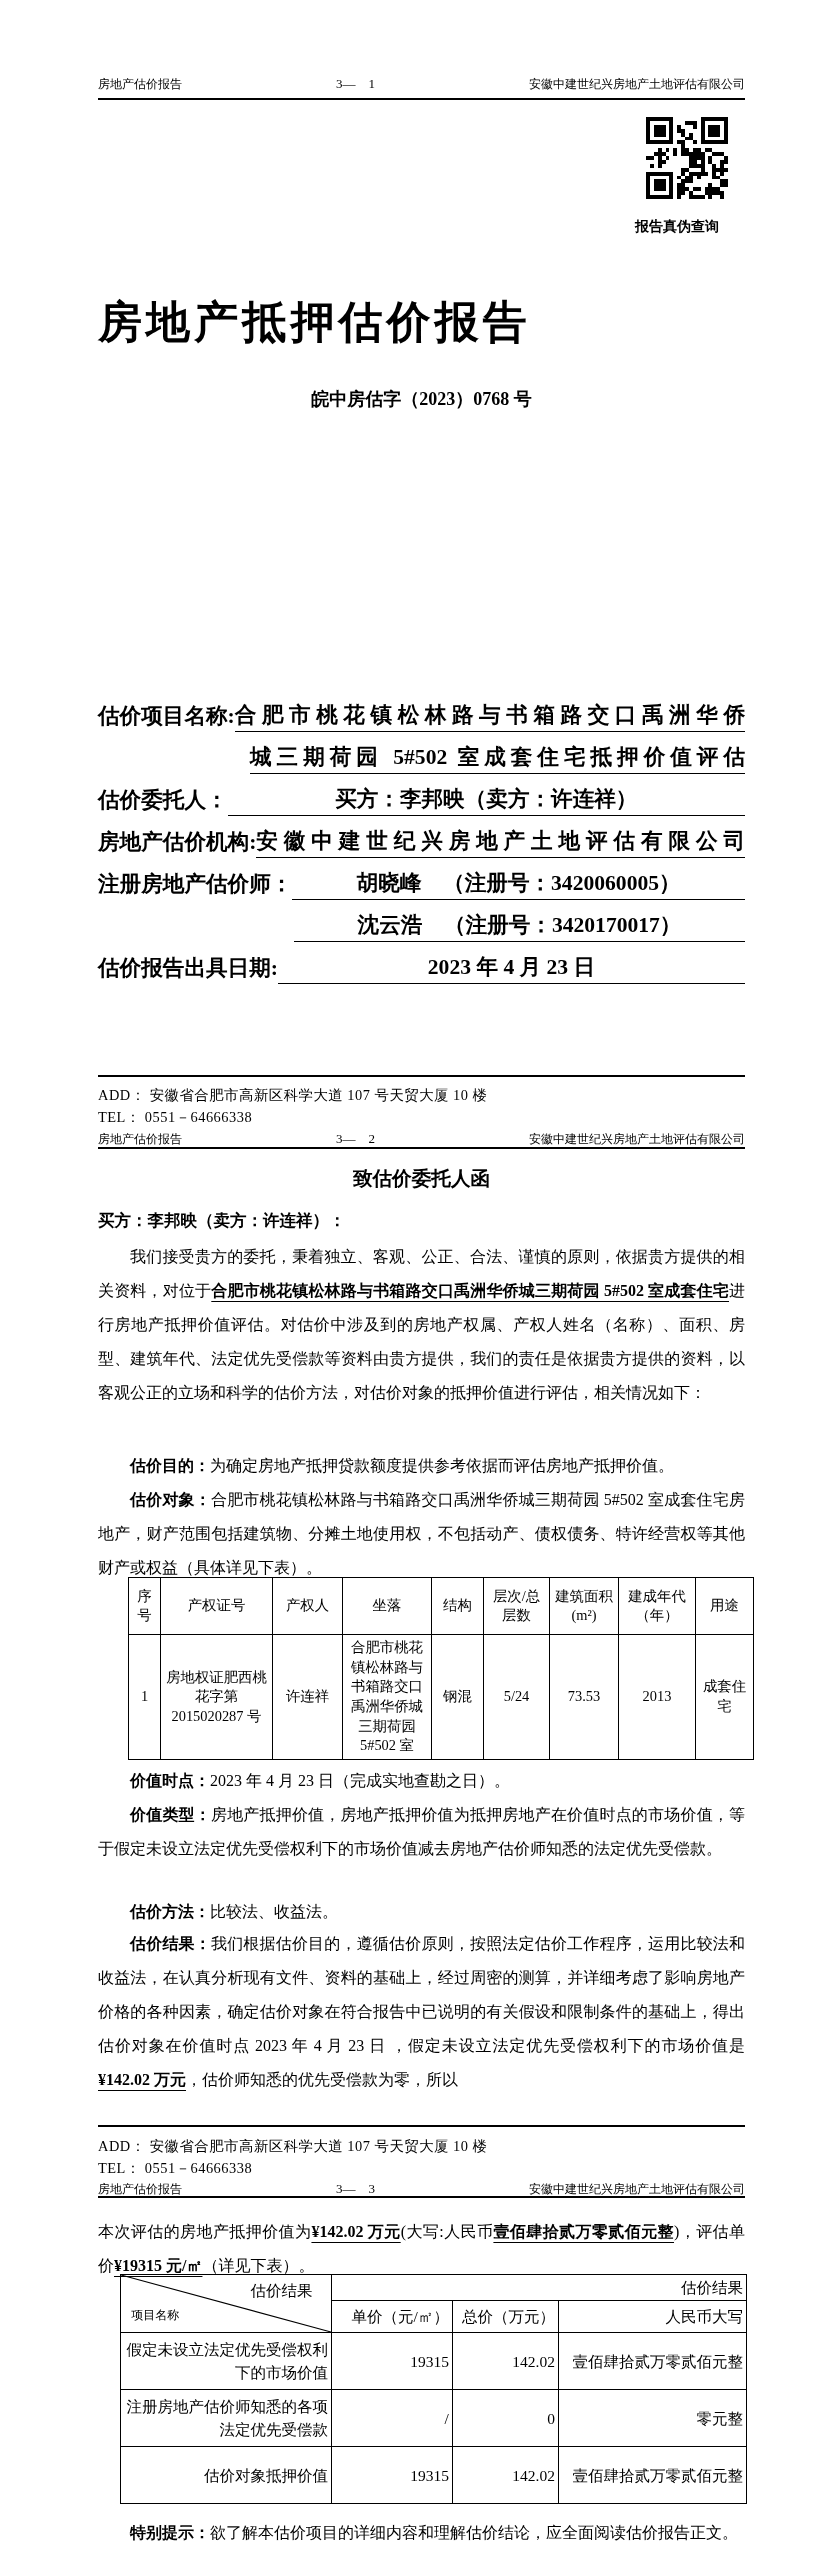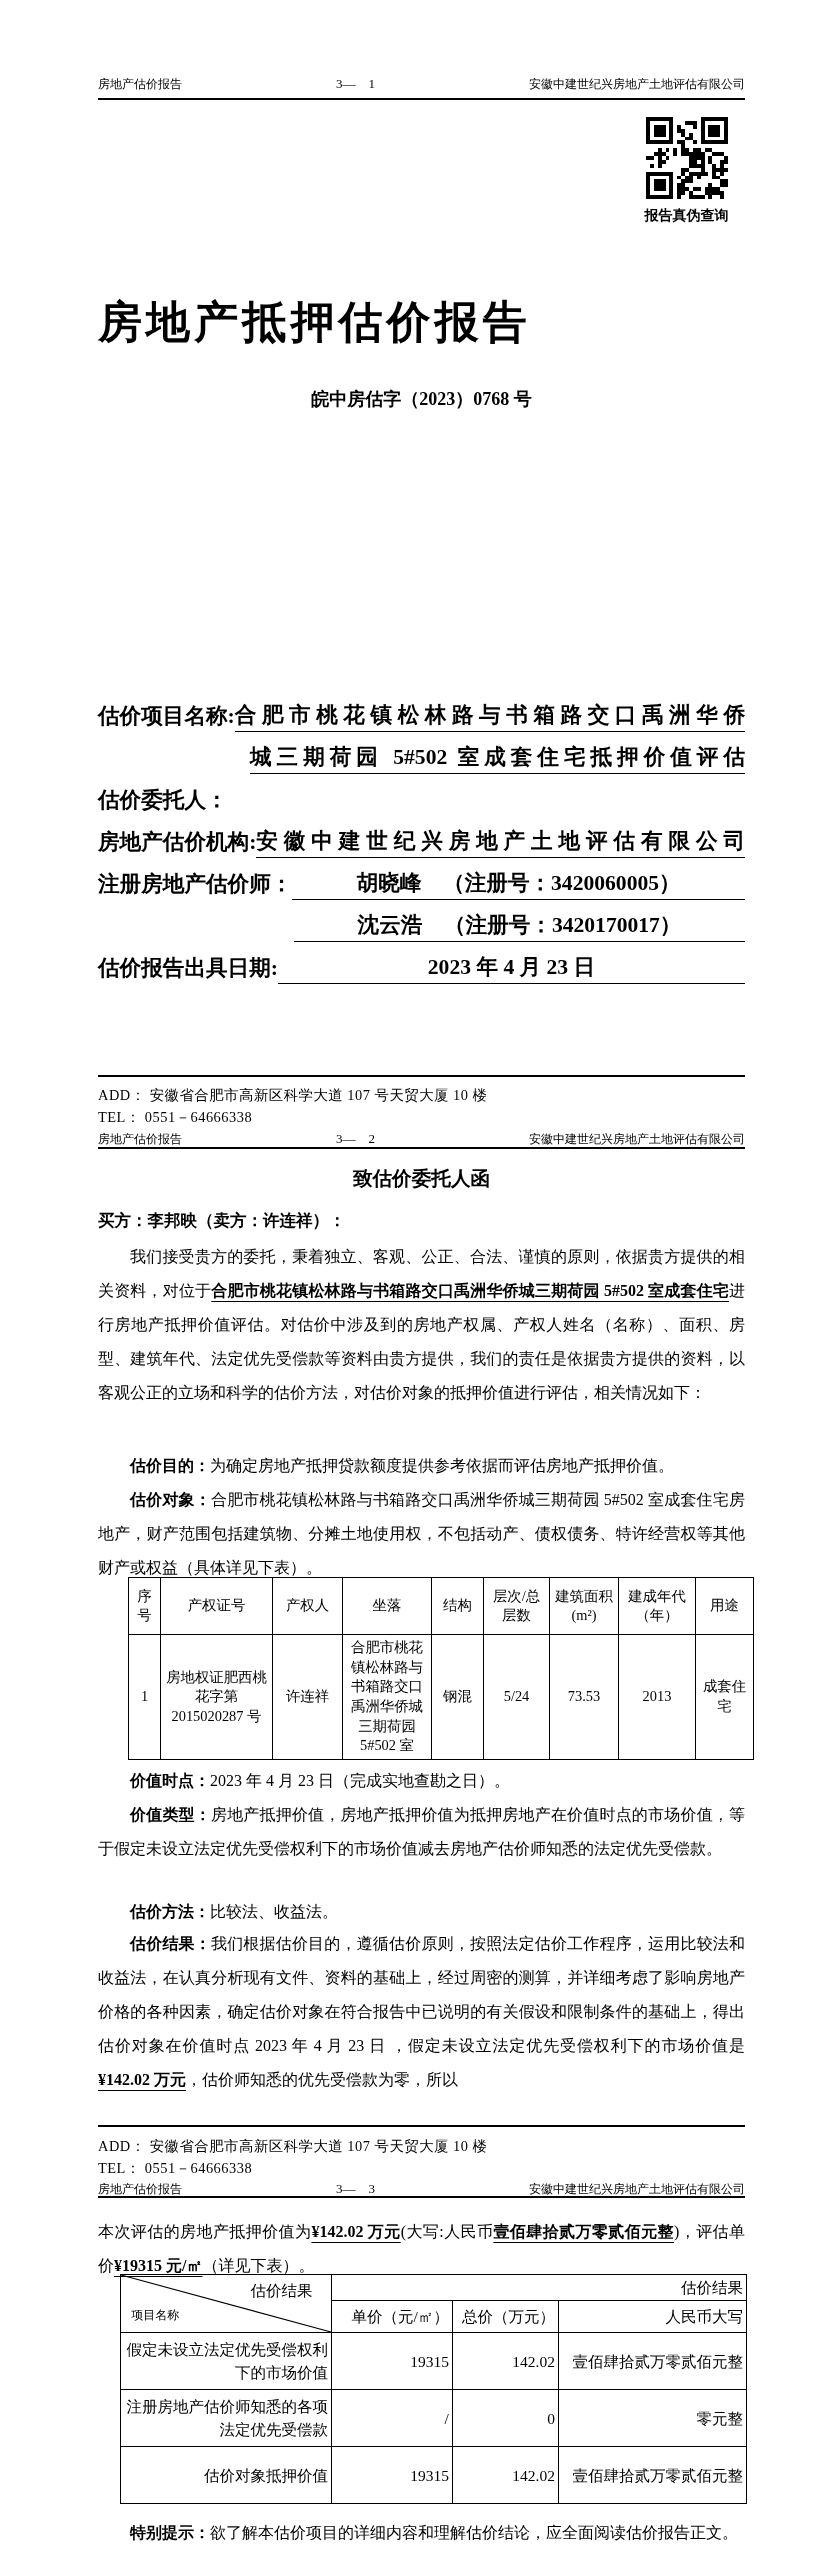--- a/index.html
+++ b/index.html
@@ -4,21 +4,21 @@
 <style>
   html,body{margin:0;padding:0;background:#fff;}
   .page{position:relative;width:818px;height:3300px;background:#fff;color:#000;
         font-family:"Liberation Serif","DejaVu Serif",serif;overflow:hidden;}
   .rule{position:absolute;left:98px;width:647px;height:2.1px;background:#000;}
   .pghdr{position:absolute;left:98px;width:647px;display:flex;justify-content:space-between;
          align-items:baseline;font-size:12px;}
   .pghdr .mid{white-space:pre;font-size:13px;}
   .ftr{position:absolute;left:98px;font-size:14.4px;letter-spacing:0.5px;}
   .qrwrap{position:absolute;left:646px;top:117px;width:82px;}
-  .qrcap{position:absolute;left:635px;top:207px;width:103px;text-align:center;
+  .qrcap{position:absolute;left:635px;top:218px;width:103px;
          font-size:14px;font-weight:bold;}
   .doctitle{position:absolute;left:98px;top:293px;width:647px;text-align:left;
             font-size:44px;font-weight:bold;letter-spacing:4.1px;}
   .docno{position:absolute;left:98px;top:387px;width:647px;text-align:center;
          font-size:18px;font-weight:bold;}
   .fields{position:absolute;left:98px;top:690px;width:647px;font-size:21.6px;font-weight:bold;}
   .frow{display:flex;align-items:flex-end;height:42px;}
   .flabel{white-space:nowrap;padding-bottom:2.1px;}
   .fspacer1{width:152px;flex:none;}
   .fspacer2{width:196px;flex:none;}
@@ -207,20 +207,21 @@
     <div class="frow">
       <span class="flabel">估价项目名称:</span>
       <span class="fval spread">合肥市桃花镇松林路与书箱路交口禹洲华侨</span>
     </div>
     <div class="frow">
       <span class="fspacer1"></span>
       <span class="fval spread">城三期荷园 5#502 室成套住宅抵押价值评估</span>
     </div>
     <div class="frow">
       <span class="flabel">估价委托人：</span>
+      <span class="fval">买方：李邦映（卖方：许连祥）</span>
     </div>
     <div class="frow">
       <span class="flabel">房地产估价机构:</span>
       <span class="fval spread">安徽中建世纪兴房地产土地评估有限公司</span>
     </div>
     <div class="frow">
       <span class="flabel">注册房地产估价师：</span>
       <span class="fval">胡晓峰　（注册号：3420060005）</span>
     </div>
     <div class="frow">

